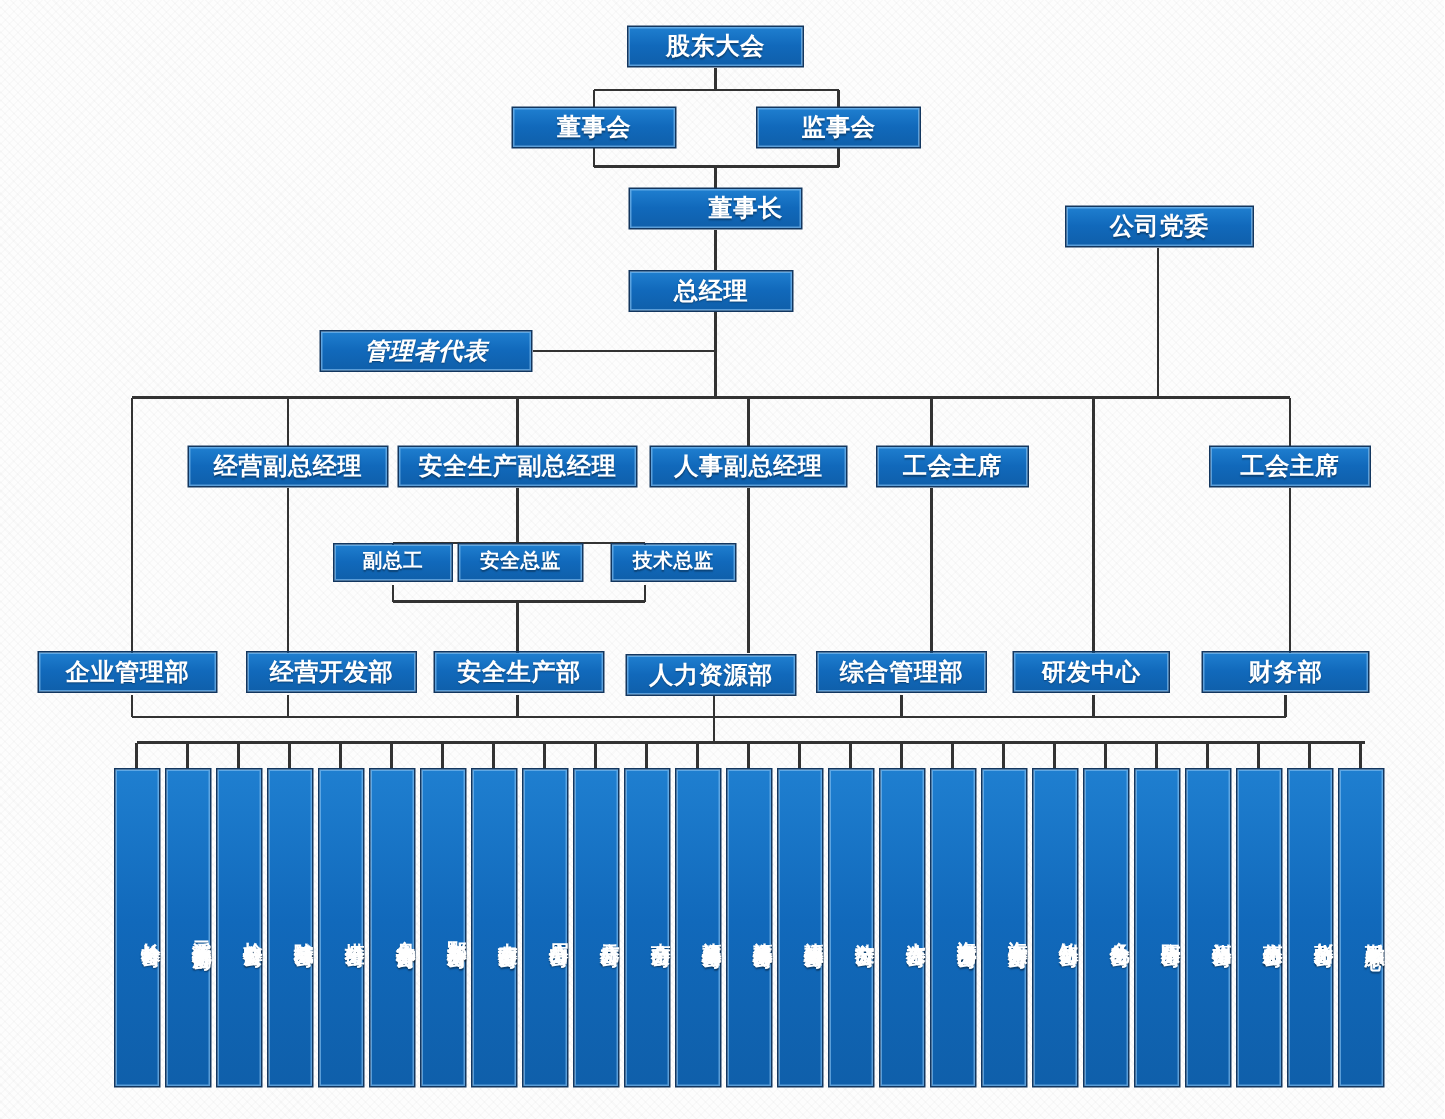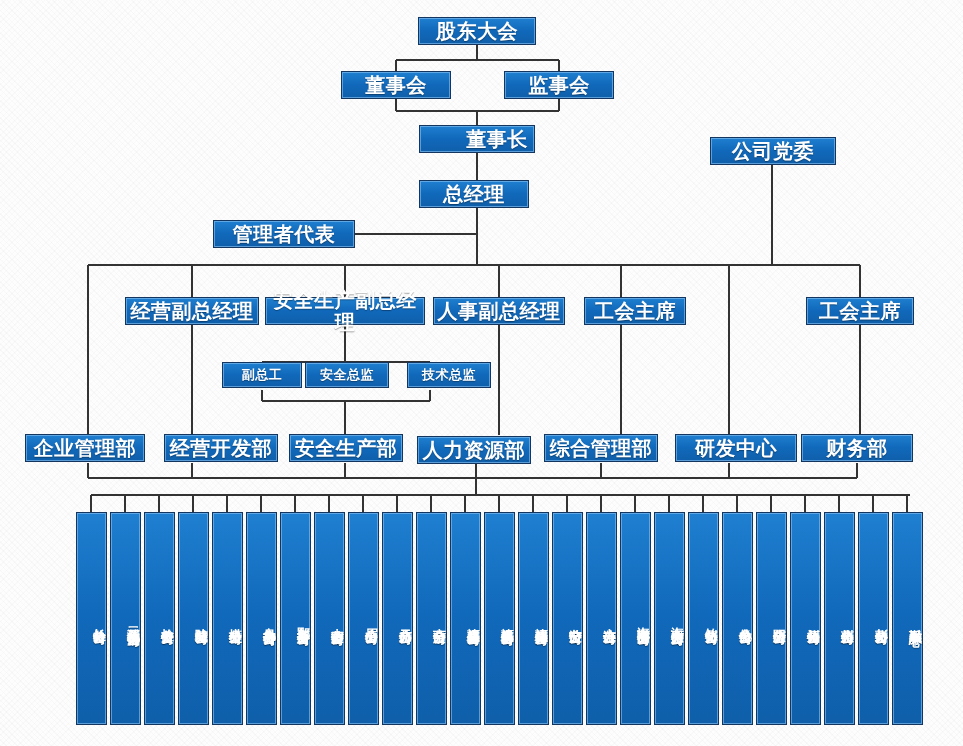--- a/index.html
+++ b/index.html
@@ -39,21 +39,21 @@
     align-items: center;
     justify-content: center;
     text-align: center;
     font-weight: bold;
     letter-spacing: 0.5px;
     text-shadow: 0 1px 1px rgba(0,0,0,0.35);
     z-index: 5;
     line-height: 1.1;
   }
   .node.h {
-    font-size: 20px;
+    font-size: 16px;
     height: 28px;
   }
   .node.small {
     font-size: 13px;
     height: 26px;
   }
   .node.v {
     font-size: 13px;
     writing-mode: vertical-rl;
     text-orientation: upright;
@@ -156,21 +156,21 @@
   <div class="node h" style="left:418px; top:17px; width:118px;">股东大会</div>
 
   <div class="node h" style="left:341px; top:71px; width:110px;">董事会</div>
 
   <div class="node h" style="left:504px; top:71px; width:110px;">监事会</div>
 
   <div class="node h" style="left:419px; top:125px; width:116px;padding-left:40px;">董事长</div>
 
   <div class="node h" style="left:419px; top:180px; width:110px;">总经理</div>
 
-  <div class="node h" style="left:213px; top:220px; width:142px;">管理者代表</div>
+  <div class="node h" style="left:213px; top:220px; width:142px;font-style:italic;">管理者代表</div>
 
   <div class="node h" style="left:710px; top:137px; width:126px;">公司党委</div>
 
   <div class="node h" style="left:125px; top:297px; width:134px;">经营副总经理</div>
 
   <div class="node h" style="left:265px; top:297px; width:160px;">安全生产副总经理</div>
 
   <div class="node h" style="left:433px; top:297px; width:132px;">人事副总经理</div>
 
   <div class="node h" style="left:570px; top:297px; width:102px;margin-left:14px;">工会主席</div>
@@ -186,21 +186,21 @@
   <div class="node h" style="left:25px; top:434px; width:120px;">企业管理部</div>
 
   <div class="node h" style="left:164px; top:434px; width:114px;">经营开发部</div>
 
   <div class="node h" style="left:289px; top:434px; width:114px;">安全生产部</div>
 
   <div class="node h" style="left:417px; top:436px; width:114px;text-align:right;">人力资源部</div>
 
   <div class="node h" style="left:544px; top:434px; width:114px;">综合管理部</div>
 
-  <div class="node h" style="left:675px; top:434px; width:122px;">研发中心</div>
+  <div class="node h" style="left:675px; top:434px; width:105px;">研发中心</div>
 
   <div class="node h" style="left:801px; top:434px; width:112px;">财务部</div>
 
   <div id="branch-container">
       <div class="node v" style="left: 76px; top: 512px; width: 31px; height: 213px;">长岭分公司</div>
       <div class="node v" style="left: 110px; top: 512px; width: 31px; height: 213px;">云溪催化剂分公司</div>
       <div class="node v" style="left: 144px; top: 512px; width: 31px; height: 213px;">检安分公司</div>
       <div class="node v" style="left: 178px; top: 512px; width: 31px; height: 213px;">陆城分公司</div>
       <div class="node v" style="left: 212px; top: 512px; width: 31px; height: 213px;">塔维分公司</div>
       <div class="node v" style="left: 246px; top: 512px; width: 31px; height: 213px;">乌鲁木齐分公司</div>

